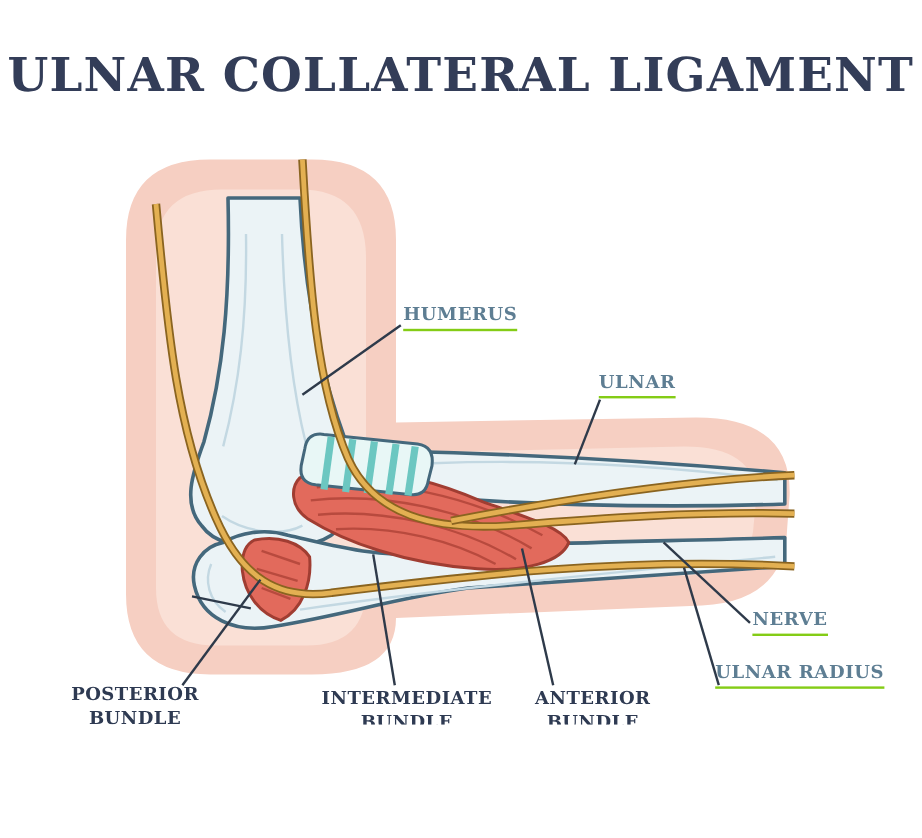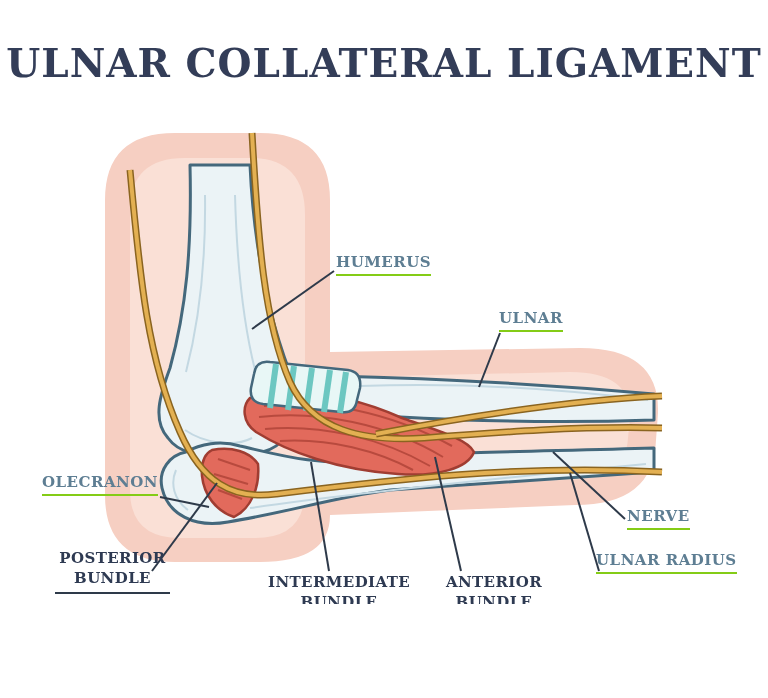--- a/index.html
+++ b/index.html
@@ -54,21 +54,21 @@
     letter-spacing:0.4px;
     color:#2e3a52;
     border-bottom:2px solid #2e3a4a;
     padding-bottom:3px;
   }
   .lbl-humerus      { left:336px; top:253px; }
   .lbl-radius       { left:499px; top:309px; }
   .lbl-olecranon    { left:42px;  top:473px; }
   .lbl-ulna         { left:627px; top:507px; }
   .lbl-ulnar-nerve  { left:596px; top:551px; }
-  .lbl-posterior    { left:55px;  top:549px; width:115px; }
+  .lbl-posterior    { left:55px;  top:569px; width:115px; }
   .lbl-intermediate { left:268px; top:573px; width:142px; }
   .lbl-anterior     { left:443px; top:573px; width:102px; }
   .logo { position:absolute; left:10px; top:636px; width:330px; height:60px; }
   .logo-script {
     position:absolute; left:62px; top:0px;
     font-family:"DejaVu Serif", serif;
     font-style:italic; font-weight:bold;
     font-size:30px; color:#1d1d1d;
     white-space:nowrap;
     transform:rotate(-1.5deg);
@@ -175,21 +175,20 @@
     </g>
 
     <g>
       <path d="M37,616 C35,636 44,640 62,640 L272,640 C288,640 293,642 298,650
                C303,642 308,640 324,640 L534,640 C552,640 561,636 559,616" fill="none" stroke="#2e3a4a" stroke-width="2"></path>
     </g>
   </svg>
 
   <div class="anat-label lbl-humerus">HUMERUS</div>
   <div class="anat-label lbl-radius">ULNAR</div>
-  <div class="anat-label lbl-olecranon">OLECRANON</div>
   <div class="anat-label lbl-ulna">NERVE</div>
   <div class="anat-label lbl-ulnar-nerve">ULNAR RADIUS</div>
 
   <div class="bundle-label lbl-posterior">POSTERIOR BUNDLE</div>
   <div class="bundle-label lbl-intermediate">INTERMEDIATE BUNDLE</div>
   <div class="bundle-label lbl-anterior">ANTERIOR BUNDLE</div>
 
   <div class="ucl-bottom-label">ULNAR COLLATERAL LIGAMENT</div>
 
   <div class="logo">

